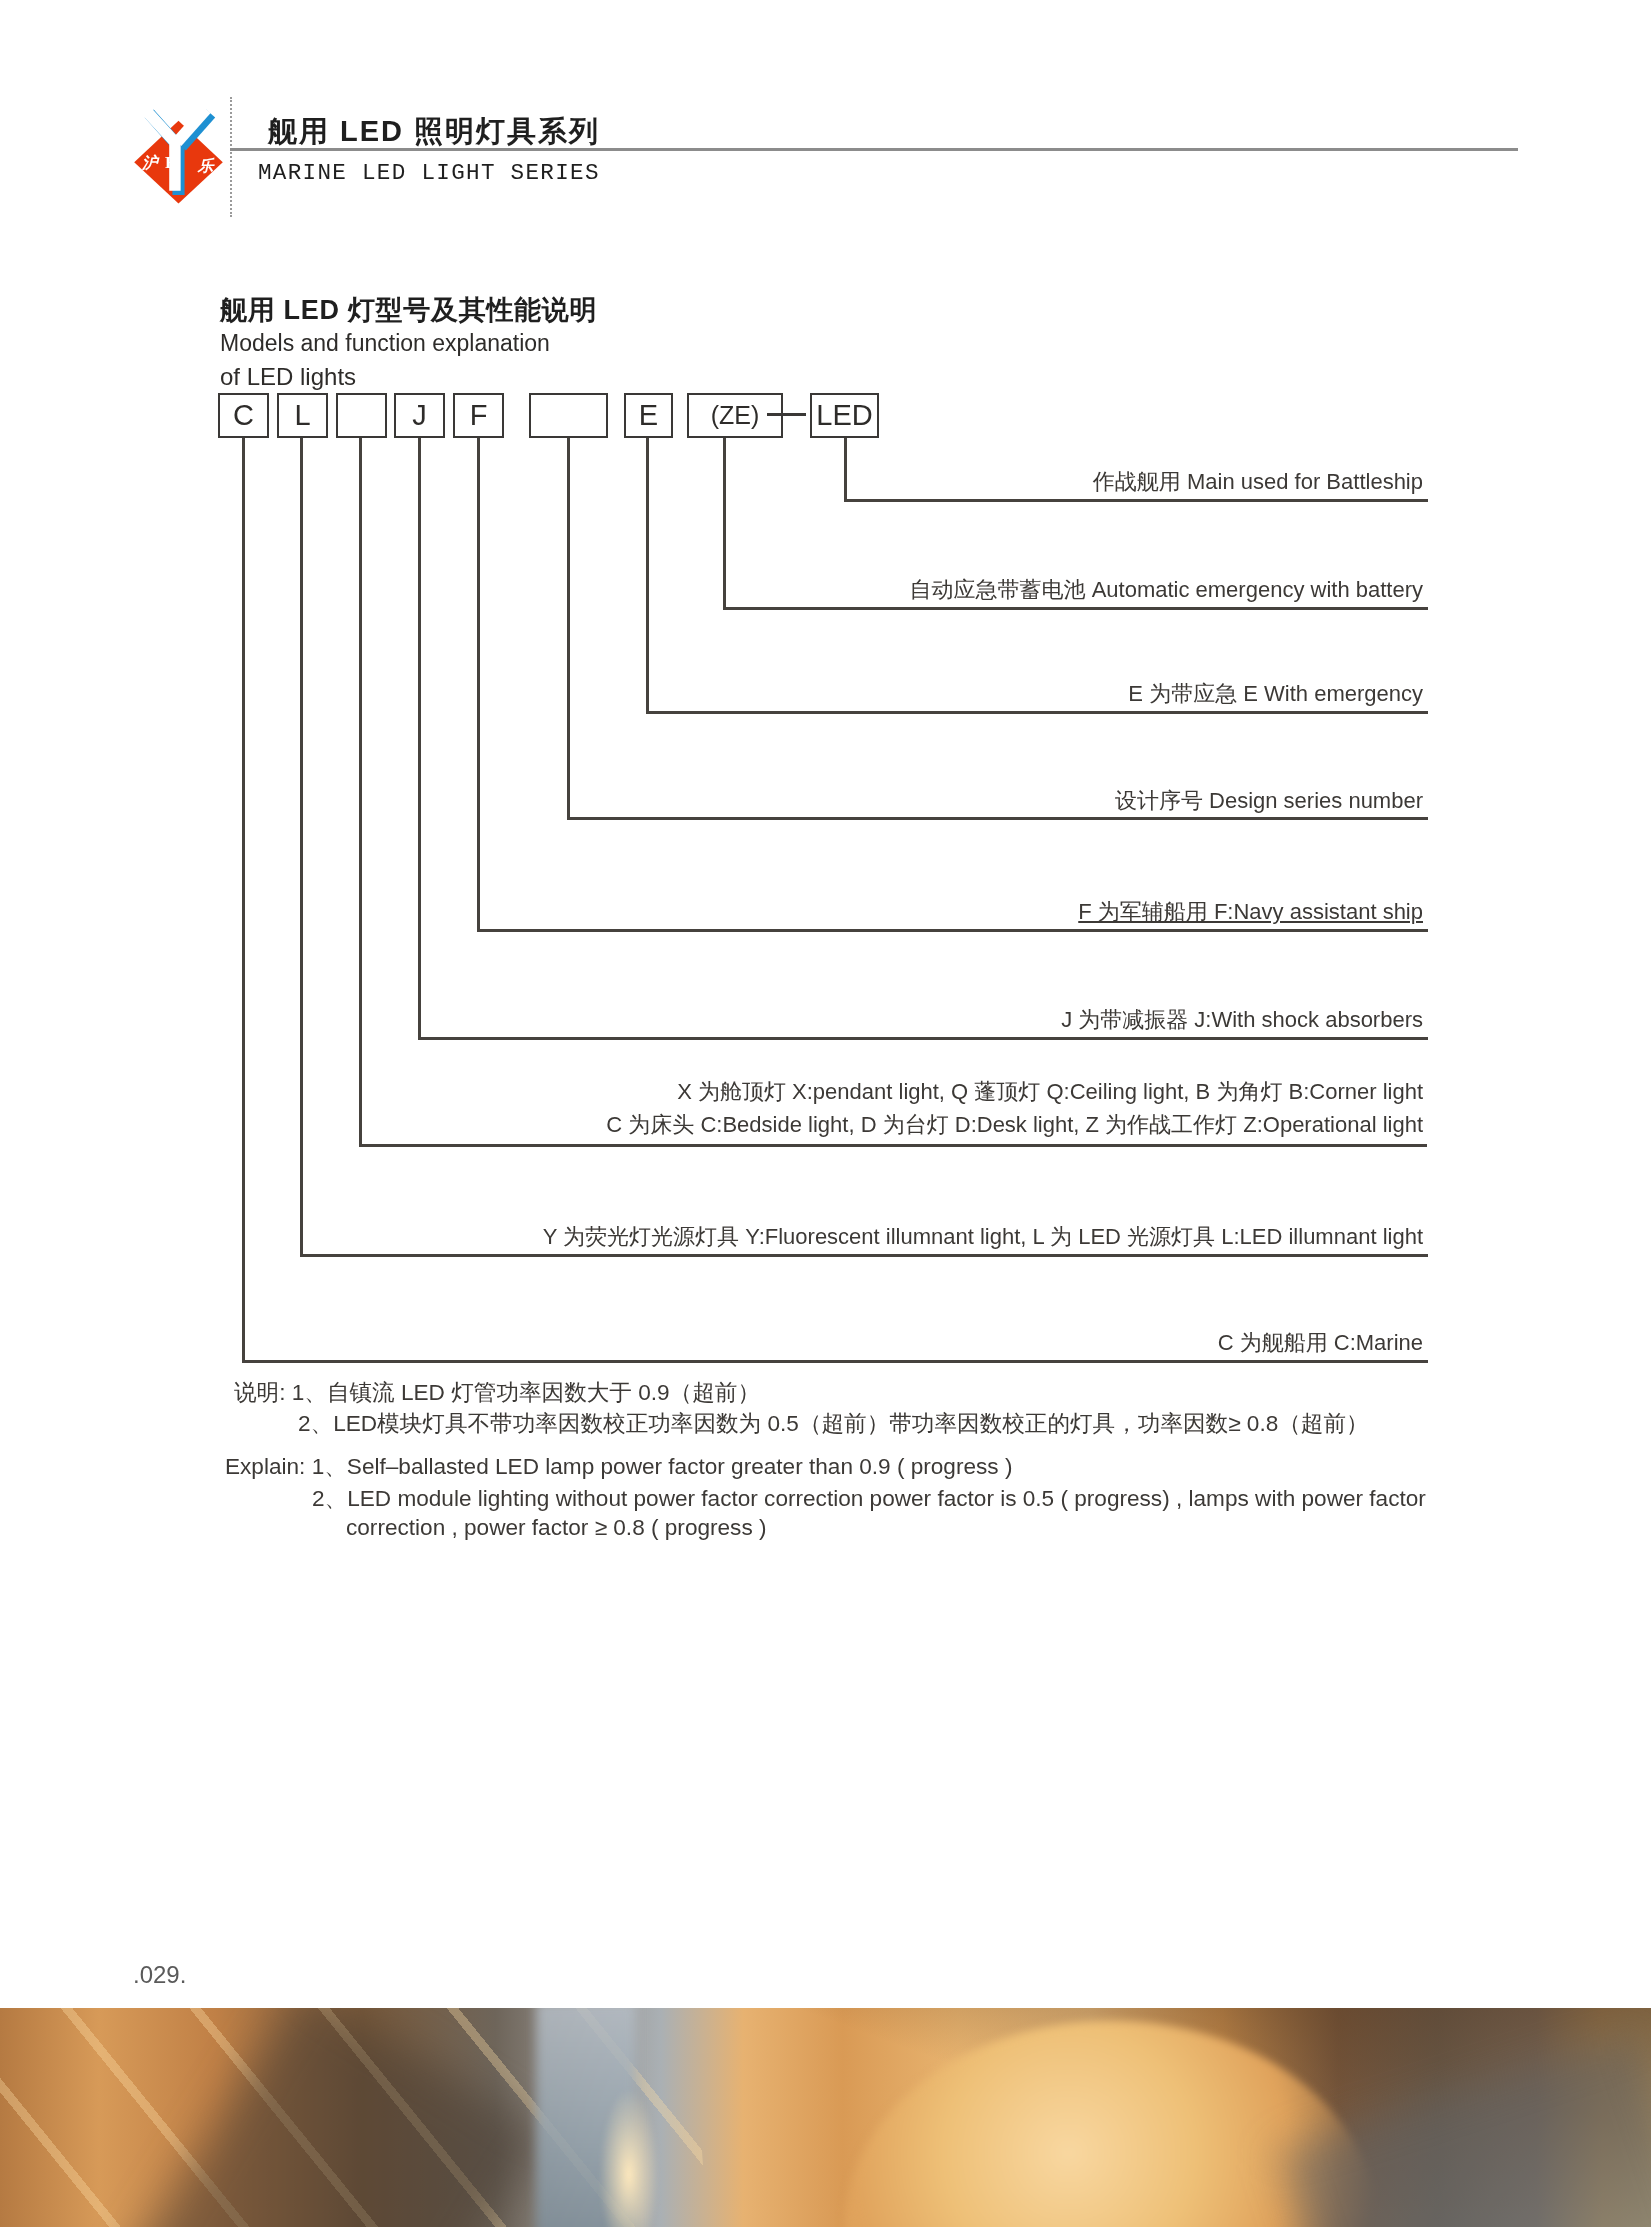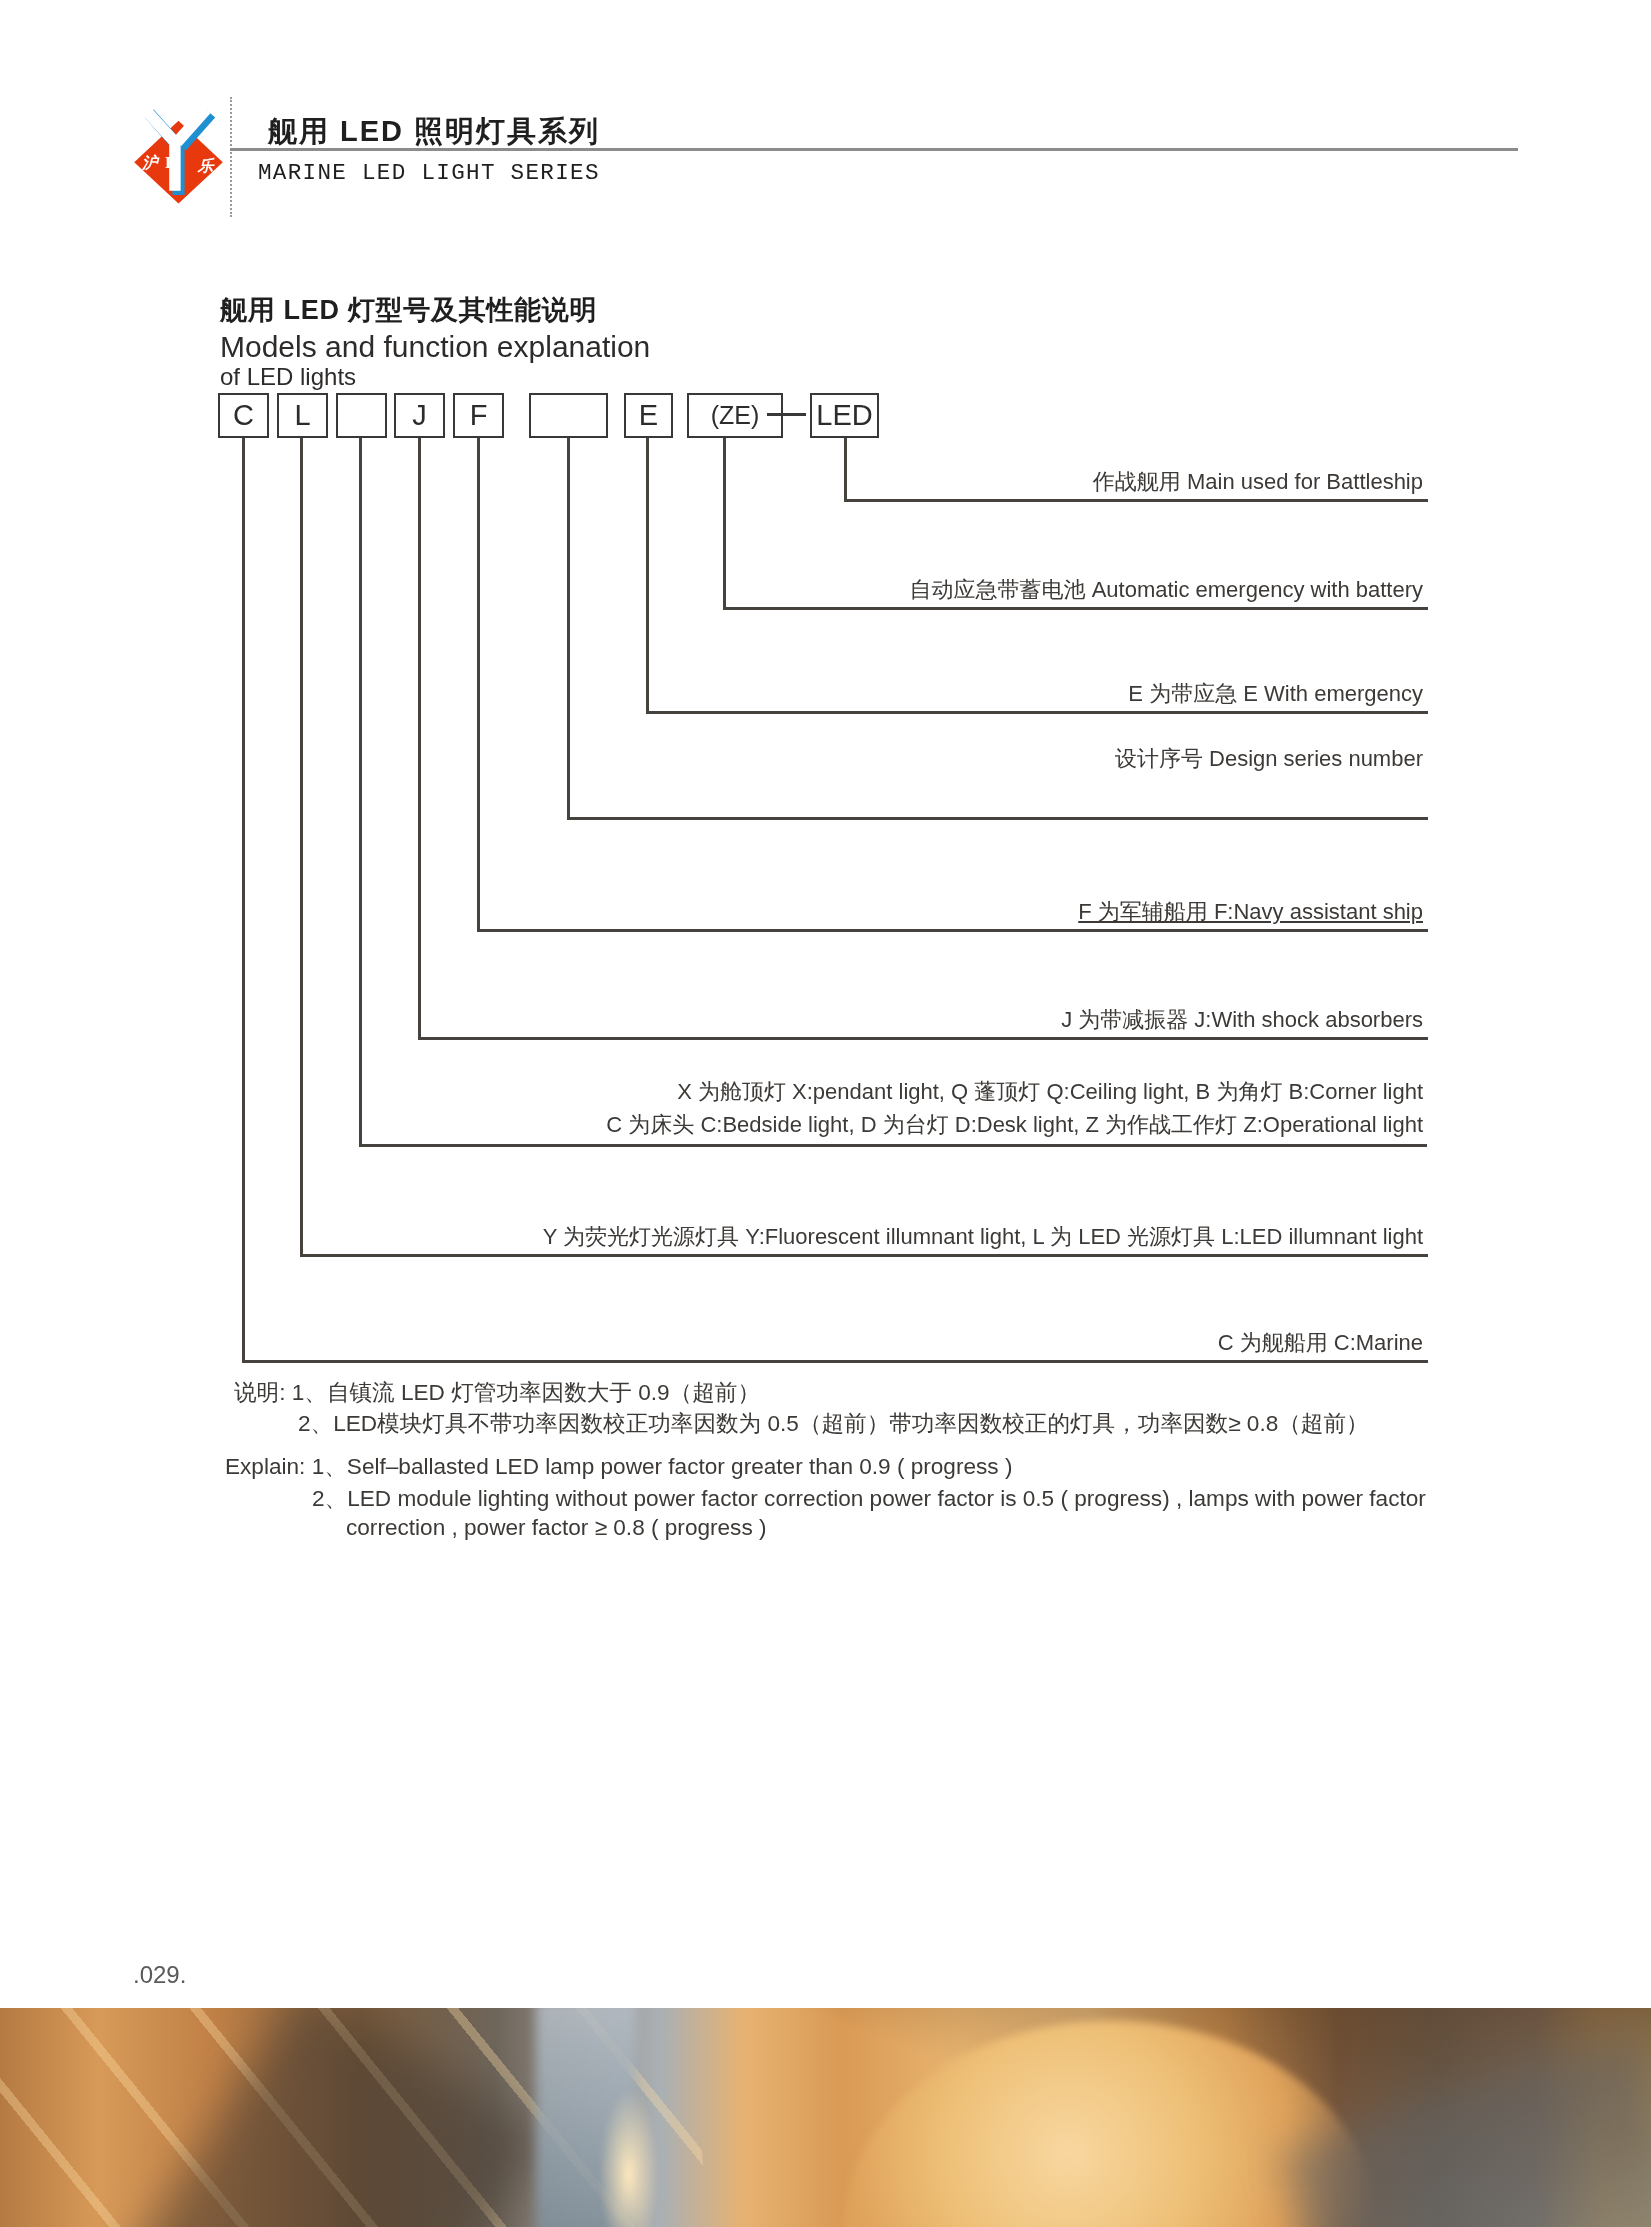--- a/index.html
+++ b/index.html
@@ -16,21 +16,21 @@
   .dotted-sep{position:absolute;left:230px;top:97px;height:120px;width:0;
     border-left:2px dotted #9a9a9a;}
   .title-cn{position:absolute;left:268px;top:112px;font-size:29px;font-weight:bold;
     letter-spacing:2px;color:#1f1f1f;white-space:nowrap;}
   .header-rule{position:absolute;left:230px;top:148px;width:1288px;height:3.3px;background:#8c8c8c;}
   .title-en{position:absolute;left:258px;top:160px;font-size:22.6px;letter-spacing:1.3px;
     font-family:"Liberation Mono", monospace;color:#1f1f1f;white-space:nowrap;}
   
   .sec-title-cn{position:absolute;left:220px;top:292px;font-size:27px;font-weight:bold;
     color:#1f1f1f;white-space:nowrap;letter-spacing:0.7px;}
-  .sec-sub1{position:absolute;left:220px;top:330px;font-size:30px;color:#2e2c2a;white-space:nowrap;}
+  .sec-sub1{position:absolute;left:220px;top:330px;font-size:23px;color:#2e2c2a;white-space:nowrap;}
   .sec-sub2{position:absolute;left:220px;top:363px;font-size:24px;color:#2e2c2a;white-space:nowrap;}
   
   .code-box{position:absolute;top:393px;height:45px;box-sizing:border-box;
     border:2px solid #3a3836;background:#fff;
     display:flex;align-items:center;justify-content:center;
     font-size:29px;color:#2e2c2a;}
   .code-box.small-text{font-size:25px;}
   .dash{position:absolute;left:767px;top:413px;width:39px;height:3.3px;background:#3a3836;}
   .vline{position:absolute;width:2.7px;background:#46423e;}
   .hline{position:absolute;height:2.7px;background:#46423e;}
@@ -108,21 +108,21 @@
   <div class="vline" style="left:723px;top:438px;height:172px;"></div>
   <div class="hline" style="left:723px;top:607px;width:705px;"></div>
   <div class="lbl" style="top:575px;">自动应急带蓄电池 Automatic emergency with battery</div>
 
   <div class="vline" style="left:646px;top:438px;height:276px;"></div>
   <div class="hline" style="left:646px;top:711px;width:782px;"></div>
   <div class="lbl" style="top:679px;">E 为带应急 E With emergency</div>
 
   <div class="vline" style="left:567px;top:438px;height:382px;"></div>
   <div class="hline" style="left:567px;top:817px;width:861px;"></div>
-  <div class="lbl" style="top:744px;">设计序号 Design series number</div>
+  <div class="lbl" style="top:786px;">设计序号 Design series number</div>
 
   <div class="vline" style="left:477px;top:438px;height:493px;"></div>
   <div class="hline" style="left:477px;top:929px;width:951px;"></div>
   <div class="lbl" style="top:897px;text-decoration:underline;">F 为军辅船用 F:Navy assistant ship</div>
 
   <div class="vline" style="left:418px;top:438px;height:601px;"></div>
   <div class="hline" style="left:418px;top:1037px;width:1010px;"></div>
   <div class="lbl" style="top:1005px;">J 为带减振器 J:With shock absorbers</div>
 
   <div class="vline" style="left:359px;top:438px;height:708px;"></div>

